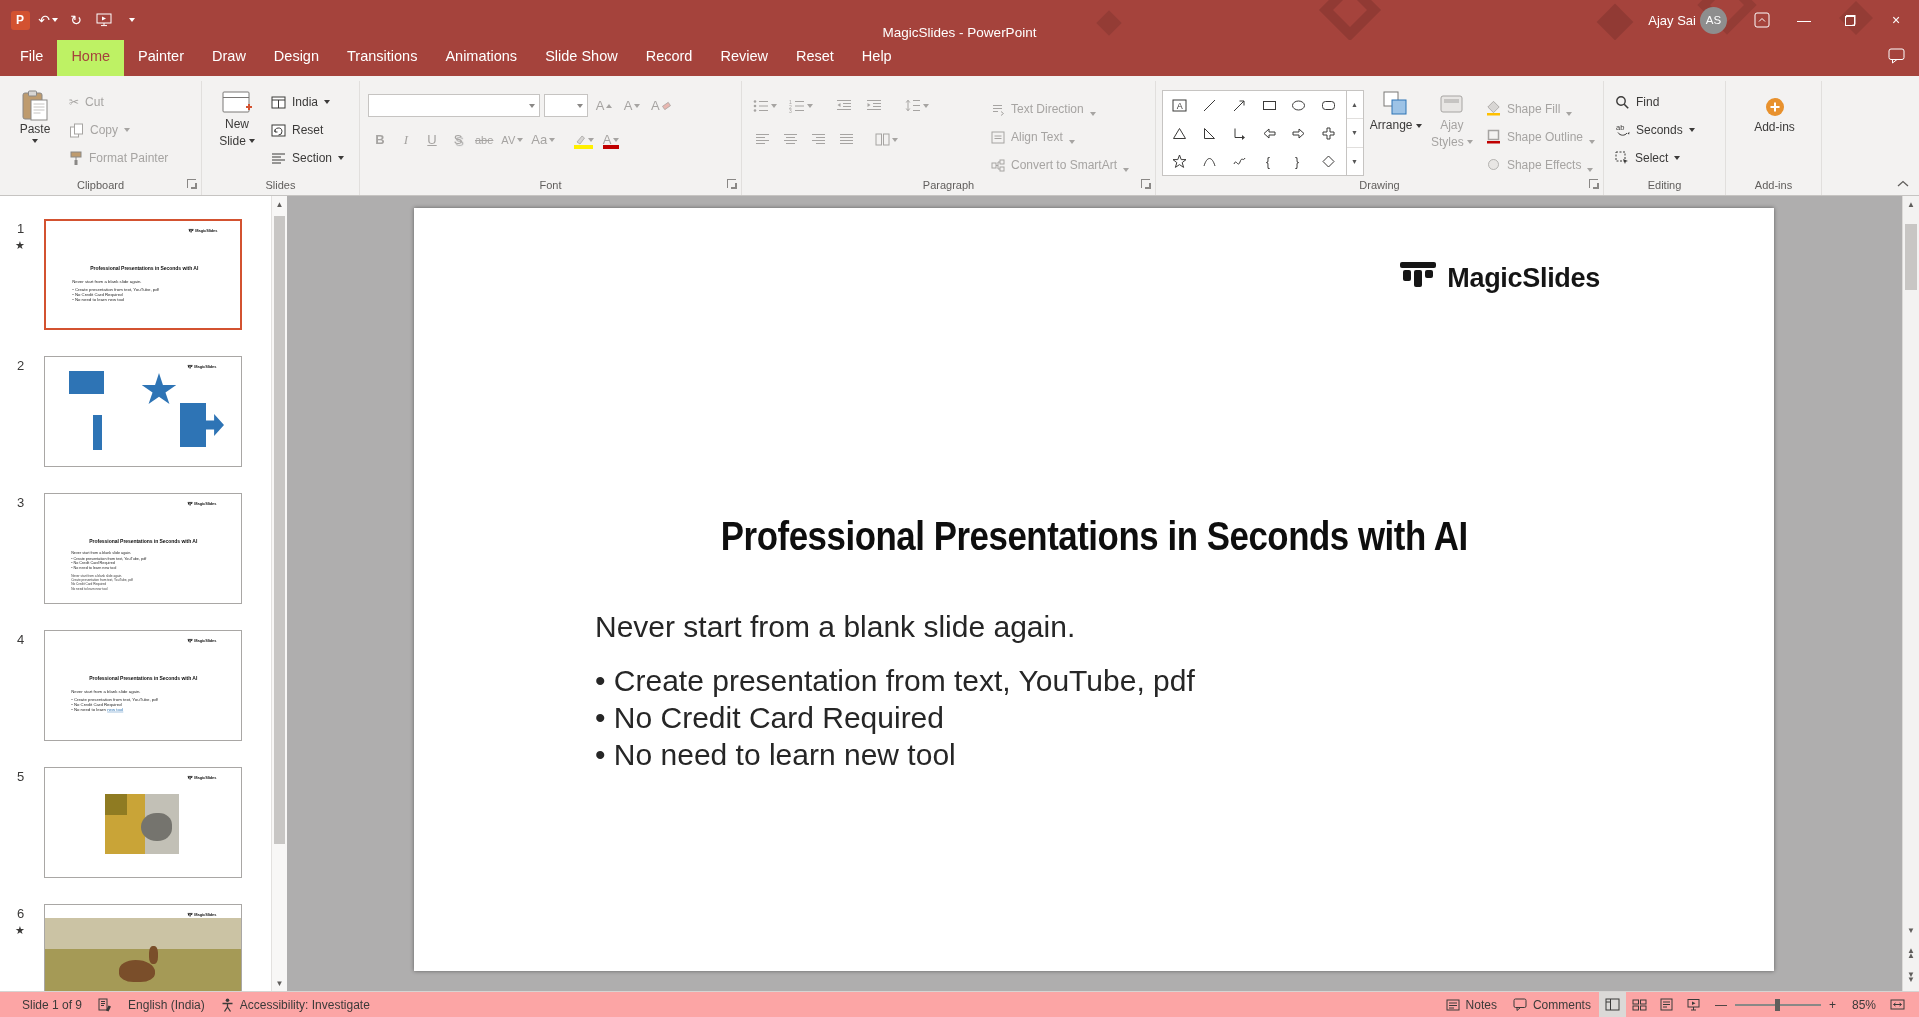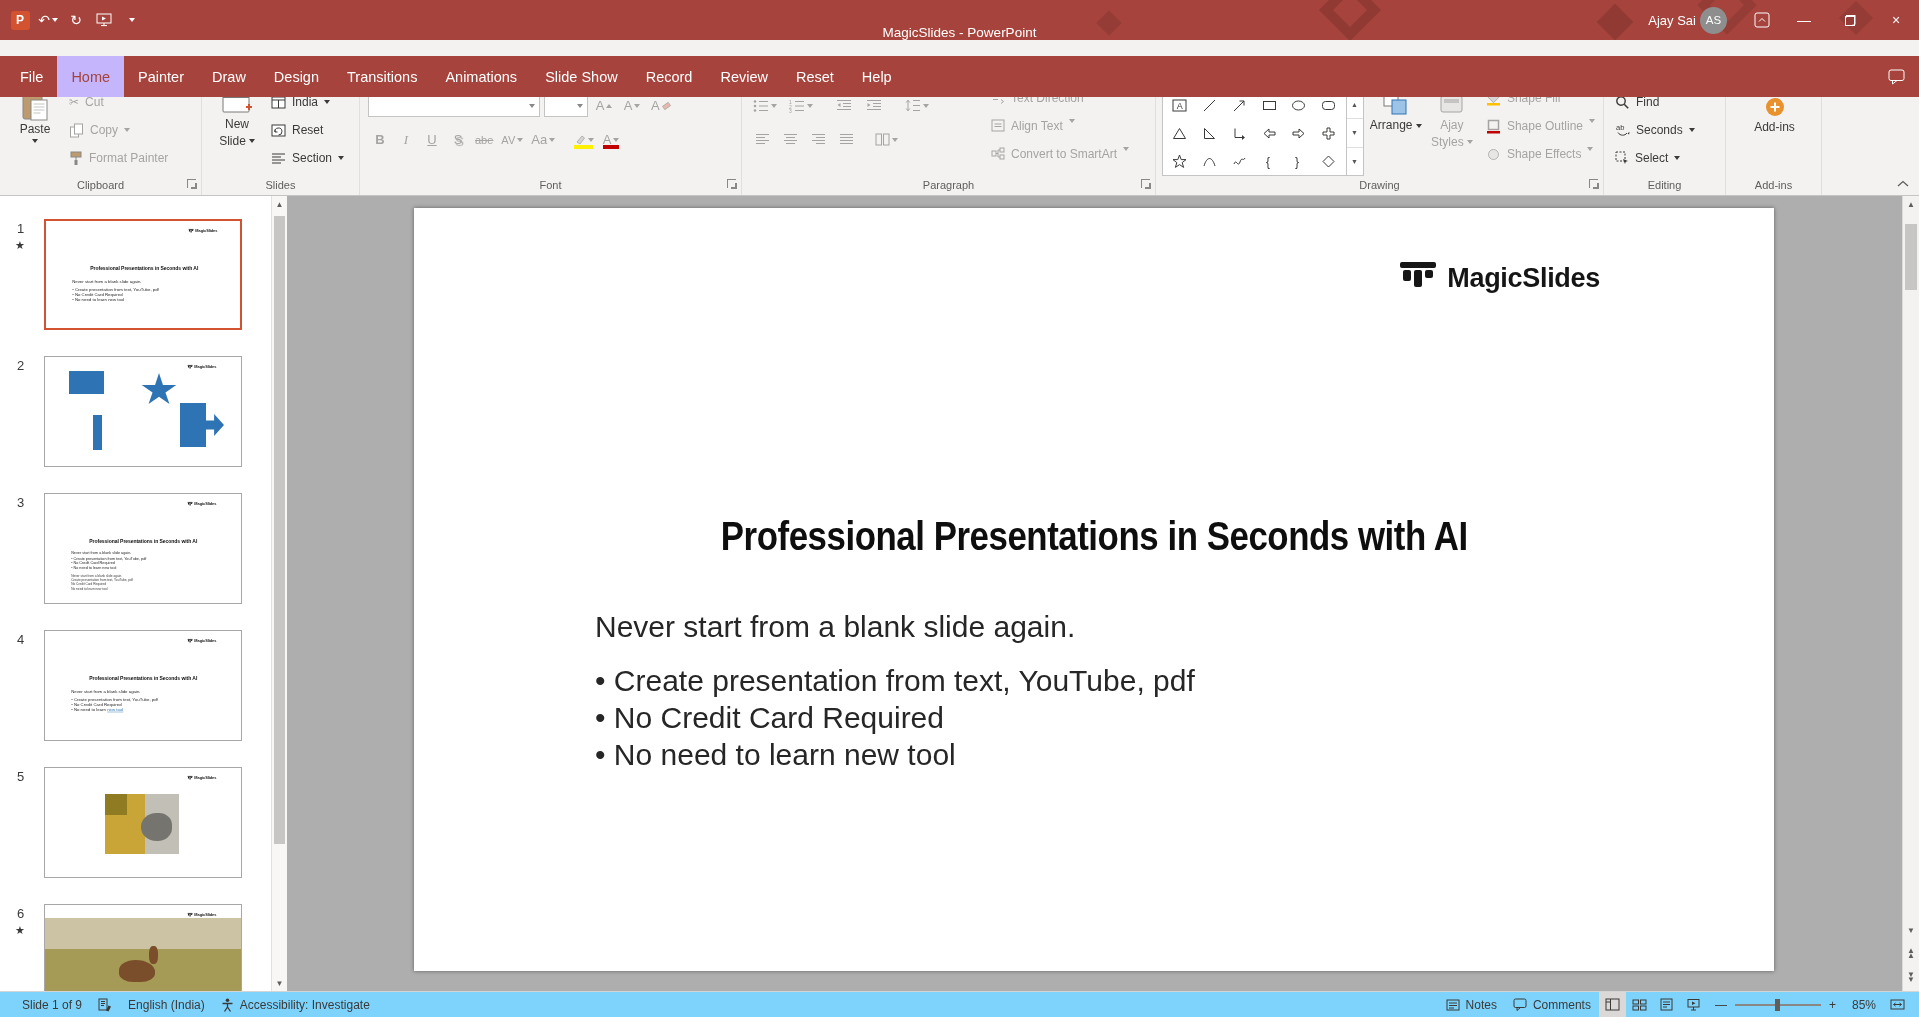--- a/index.html
+++ b/index.html
@@ -25,23 +25,23 @@
 .tb-right{margin-left:auto;display:flex;align-items:center;height:40px;z-index:2}
 .user-name{font-size:13px;margin-right:4px}
 .avatar{width:27px;height:27px;border-radius:50%;background:#8E8E8E;color:#fff;font-size:11.5px;display:flex;align-items:center;justify-content:center;margin-right:16px}
 .rdo{width:38px;height:40px;display:flex;align-items:center;justify-content:center}
 .wbtn{width:46px;height:40px;display:flex;align-items:center;justify-content:center;font-size:14px}
 .resto{position:relative;width:11px;height:11px}
 .resto::before{content:"";position:absolute;left:0;bottom:0;width:8px;height:8px;border:1px solid #fff}
 .resto::after{content:"";position:absolute;right:0;top:0;width:8px;height:8px;border:1px solid #fff;clip-path:polygon(0 0,100% 0,100% 100%,70% 100%,70% 30%,0 30%)}
 
 
-.menubar{position:absolute;top:56px;left:0;right:0;height:41px;background:#A5433C;display:flex;align-items:stretch;color:#fff;z-index:30;padding-left:6px}
+.menubar{position:absolute;top:35px;left:0;right:0;height:41px;background:#A5433C;display:flex;align-items:stretch;color:#fff;z-index:30;padding-left:6px}
 .mtab{display:flex;align-items:center;padding:0 14px;font-size:14.5px;white-space:nowrap}
-.mtab.active{background:#c4b5fd;color:#A5433C}
+.mtab.active{background:#bef264;color:#A5433C}
 .tellme{display:flex;align-items:center;gap:9px;margin-left:34px;font-size:14.5px}
 .mb-right{margin-left:auto;display:flex;align-items:center;padding-right:14px}
 
 
 .ribbon{position:absolute;top:81px;left:0;right:0;height:115px;background:#F3F2F1;border-bottom:1px solid #C6C4C2;z-index:20}
 .rb-inner{display:flex;height:114px}
 .grp{position:relative;border-right:1px solid #E1DFDD;display:flex;align-items:flex-start;padding:4px 4px 20px 6px}
 .grp-label{position:absolute;bottom:4px;left:0;right:0;text-align:center;font-size:11px;color:#605E5C;pointer-events:none}
 .launcher{position:absolute;right:5px;bottom:7px;width:9px;height:9px;border-left:1px solid #8A8886;border-top:1px solid #8A8886}
 .launcher::after{content:"";position:absolute;right:-1px;bottom:-1px;width:4px;height:4px;border-right:2px solid #8A8886;border-bottom:2px solid #8A8886}
@@ -56,21 +56,21 @@
 .frow2{display:flex;gap:2px;margin:11px 0 0 2px;align-items:center}
 .combo{height:23px;border:1px solid #C6C4C2;background:#fff;display:flex;align-items:center;color:#8A8886}
 .combo .cv{margin-left:auto;margin-right:4px}
 .tbtn{min-width:24px;height:23px;display:flex;align-items:center;justify-content:center;font-size:13px;padding:0 3px;border-radius:2px;gap:2px;position:relative}
 .b{font-weight:800}.i{font-style:italic;font-family:"Liberation Serif",serif}.u{text-decoration:underline}
 .sh{text-shadow:1.5px 1.5px 1px #AAA}
 .strike{text-decoration:line-through;font-size:11px}
 .colorbar{position:absolute;left:4px;right:4px;bottom:2px;height:4px}
 .pleft{width:233px}
 .pright{display:flex;flex-direction:column;margin-left:6px;padding-top:6px;gap:3px}
-.pr-btn{display:flex;align-items:flex-start;gap:6px;height:25px;font-size:12px;padding:0 4px;white-space:nowrap}
+.pr-btn{display:flex;align-items:flex-end;gap:6px;height:25px;font-size:12px;padding:0 4px;white-space:nowrap}
 .gallery{width:208px;height:86px;background:#fff;border:1px solid #C6C4C2;display:flex;margin-top:5px}
 .g-grid{flex:1;display:grid;grid-template-columns:repeat(6,1fr);grid-auto-rows:28px;align-items:center;justify-items:center;padding:0 2px;color:#3B3A39}
 .g-arrows{width:17px;border-left:1px solid #C6C4C2;display:flex;flex-direction:column}
 .g-arrows div{flex:1;display:flex;align-items:center;justify-content:center;font-size:7px;color:#555;border-bottom:1px solid #E1DFDD}
 .g-arrows div:last-child{border-bottom:none}
 .collapse{position:absolute;right:10px;bottom:8px}
 
 
 .workspace{position:absolute;top:196px;left:0;right:0;bottom:26px;background:#AFAEAE}
 .thumbs{position:absolute;left:0;top:0;bottom:0;width:287px;background:#fff;overflow:hidden}
@@ -104,21 +104,21 @@
 .arrow-shape{clip-path:polygon(0 30%,55% 30%,55% 0,100% 50%,55% 100%,55% 70%,0 70%)}
 
 .img5{position:absolute;left:60px;top:26px;width:74px;height:60px;background:linear-gradient(90deg,#C9A437 0 54%,#C2C0B6 54% 100%)}
 .img5::before{content:"";position:absolute;left:0;top:0;width:30%;height:35%;background:#8F7B22}
 .img5::after{content:"";position:absolute;left:48%;top:32%;width:42%;height:46%;background:#75746E;border-radius:50% 42% 46% 50%}
 .img6{position:absolute;left:0;top:13px;right:0;height:98px;background:linear-gradient(180deg,#CBC3A4 0 32%,#A59A56 32% 74%,#6E6B33 74% 100%)}
 .deer-body{position:absolute;left:74px;top:42px;width:36px;height:22px;background:#7A4E2A;border-radius:46% 54% 40% 40%}
 .deer-head{position:absolute;left:104px;top:28px;width:9px;height:18px;background:#7A4E2A;border-radius:40%}
 
 
-.statusbar{position:absolute;left:0;right:0;bottom:0;height:26px;background:#7dd3fc;border-top:1px solid #D6D4D2;display:flex;align-items:center;font-size:12px;color:#3B3A39;padding:0 8px;z-index:30}
+.statusbar{position:absolute;left:0;right:0;bottom:0;height:26px;background:#fca5a5;border-top:1px solid #D6D4D2;display:flex;align-items:center;font-size:12px;color:#3B3A39;padding:0 8px;z-index:30}
 .sb-item{display:flex;align-items:center;gap:6px;padding:0 8px;height:100%;white-space:nowrap}
 .sb-spacer{flex:1}
 .views{display:flex;height:100%}
 .vbtn{width:27px;height:100%;display:flex;align-items:center;justify-content:center}
 .vbtn.active{background:#DBD9D7}
 .zoomctl{display:flex;align-items:center;gap:8px;padding:0 8px;height:100%}
 .track{width:86px;height:2px;background:#8A8886;position:relative}
 .zthumb{position:absolute;left:46%;top:-5px;width:5px;height:12px;background:#605E5C}
 </style>
 </head>

